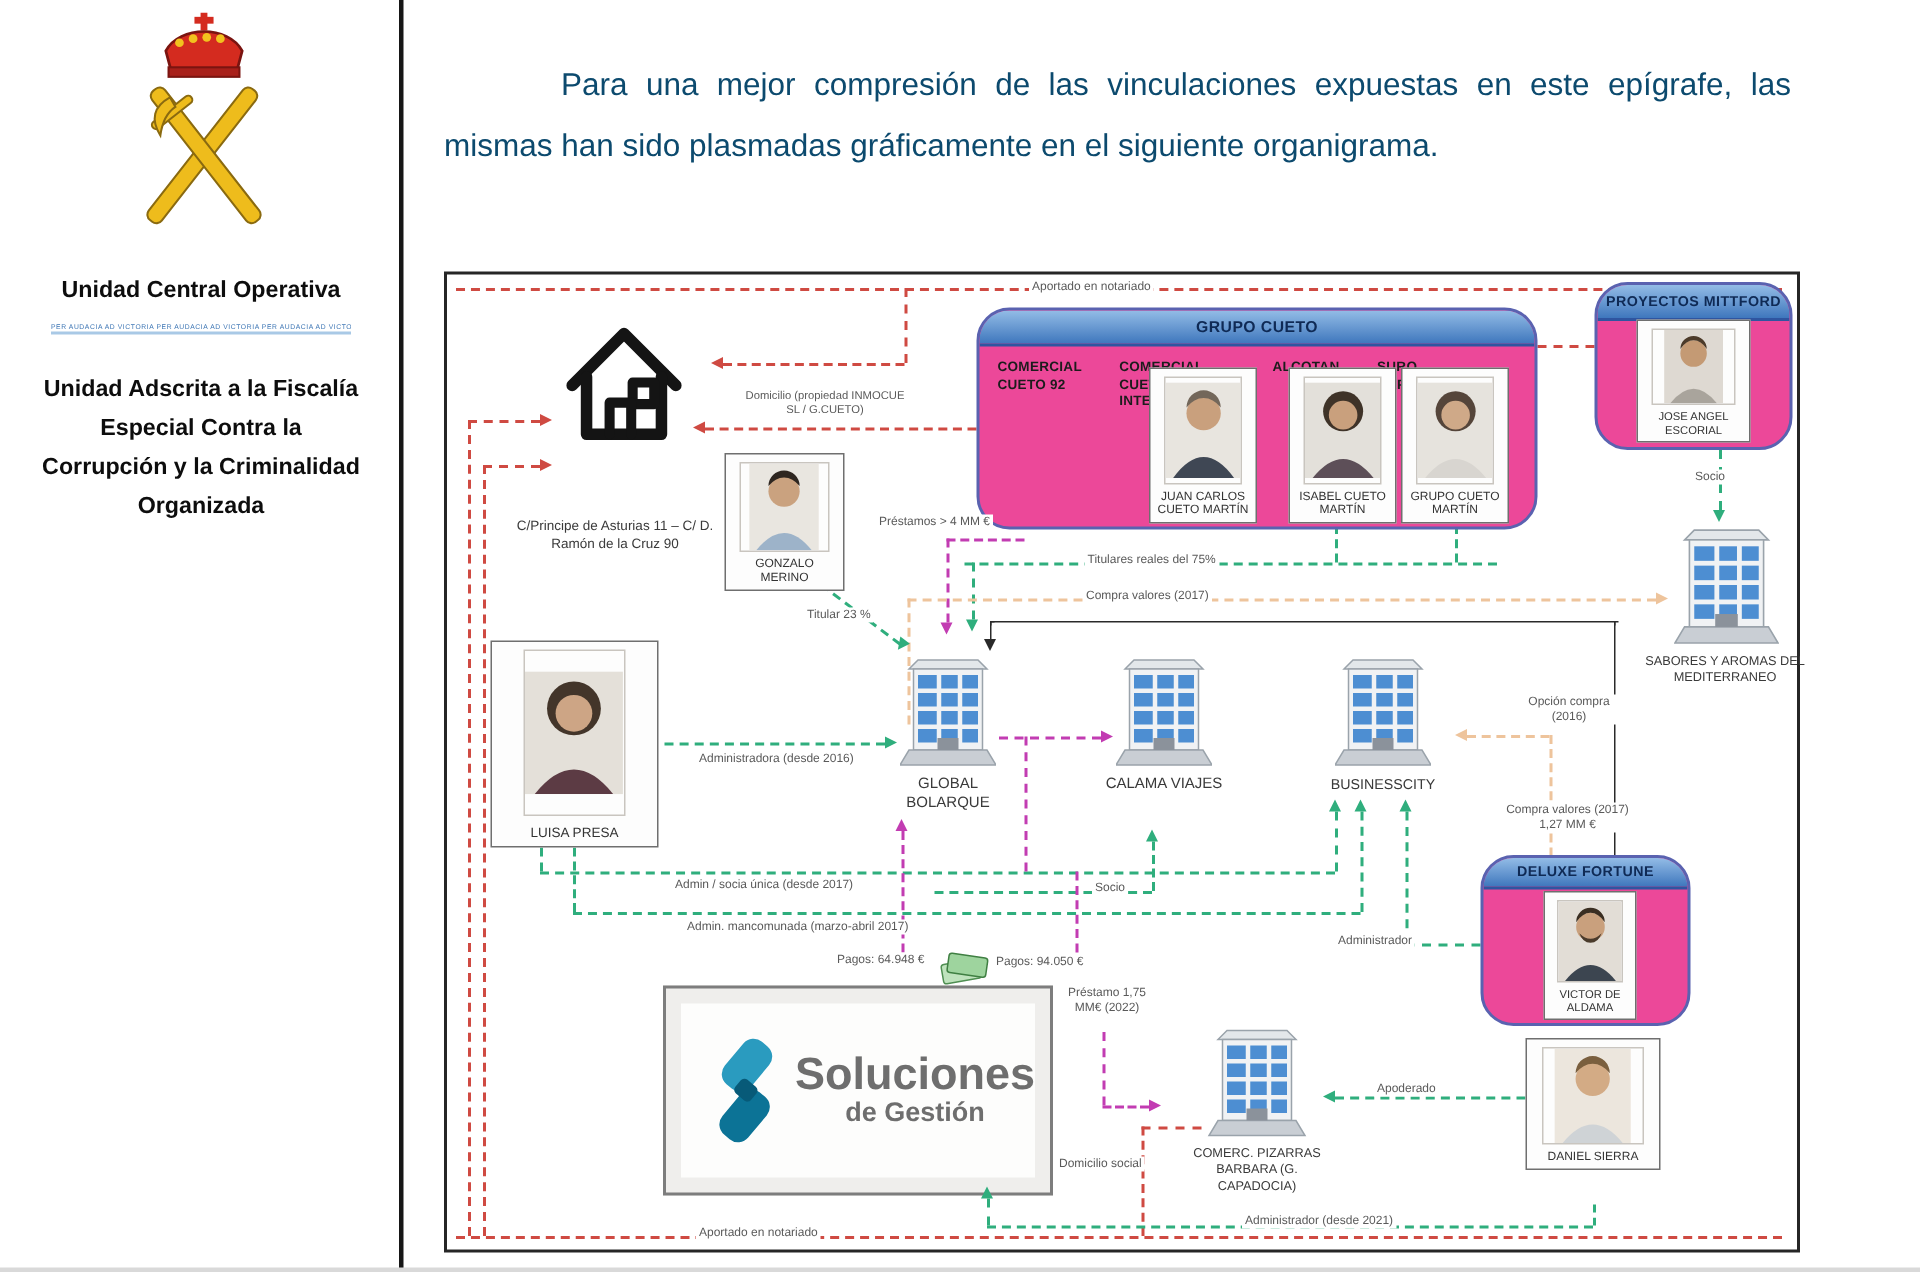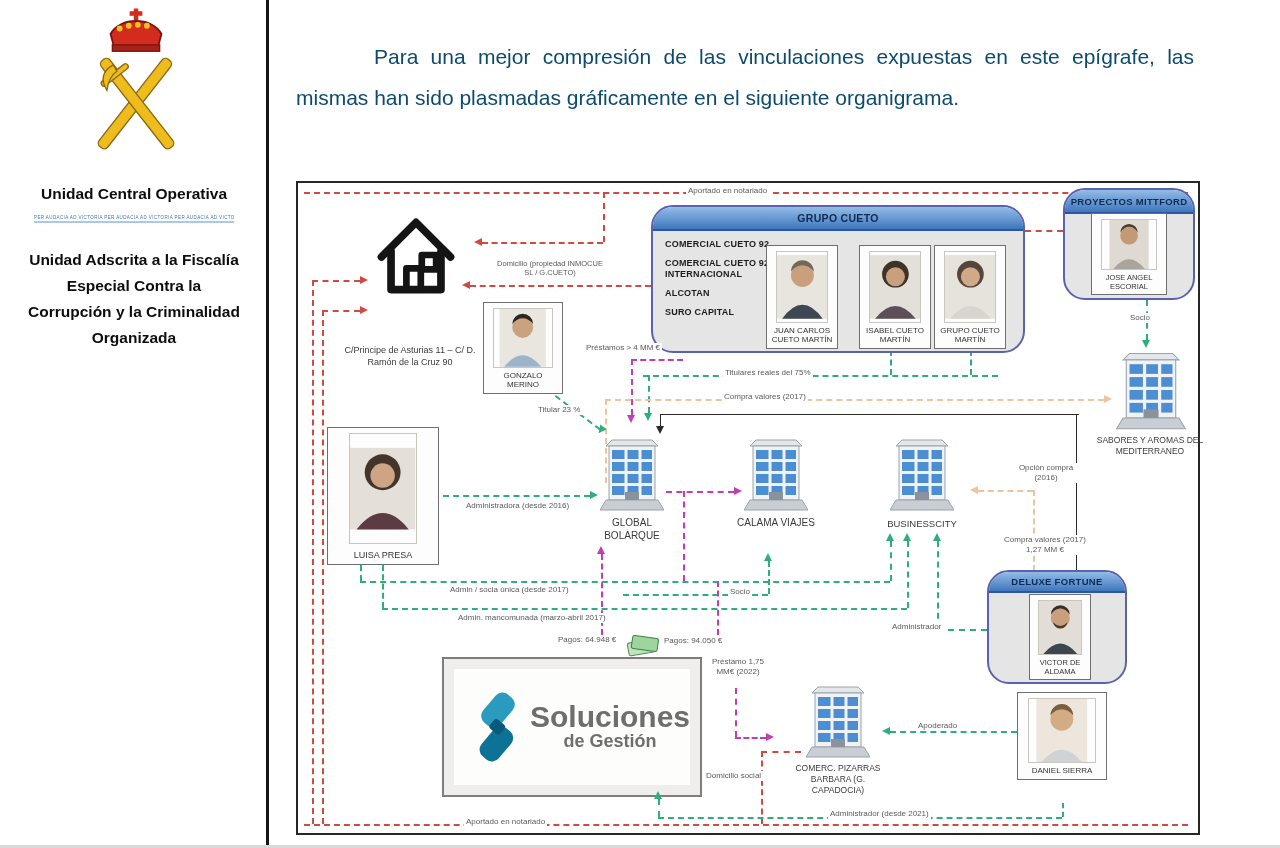--- a/index.html
+++ b/index.html
@@ -19,21 +19,21 @@
   .arr.right{border-top:4px solid transparent;border-bottom:4px solid transparent;border-left:8px solid}
   .lab{position:absolute;font-size:8px;color:#5a5a5a;background:#fff;padding:0 2px;
        white-space:nowrap;line-height:1.25;z-index:5}
   .lab.ml{white-space:normal;text-align:center;padding:0}
   
   .pcard{position:absolute;background:#fdfdfd;border:1.5px solid #6f6f6f;box-sizing:border-box;
          display:flex;flex-direction:column;align-items:center;padding:5px 4px 3px;z-index:4}
   .pcard .ph{width:82%;flex:1;min-height:0;border:1px solid #c9c5bf;overflow:hidden;display:flex}
   .pcard .ph svg{width:100%;height:100%}
   .cap{font-size:8px;line-height:1.2;margin-top:3px;text-align:center;color:#333}
-  .gbox{position:absolute;border:2px solid #5a62b0;border-radius:22px;background:#e5e5e5;
+  .gbox{position:absolute;border:2px solid #5a62b0;border-radius:22px;background:#ec4899;
         box-sizing:border-box;overflow:hidden;z-index:3}
   .gbox .hd{height:22px;background:linear-gradient(#93bce6,#3f77bd);display:flex;align-items:center;
         justify-content:center;font-weight:bold;font-size:10.5px;color:#0f2a55;
         border-bottom:2px solid #2f55a0;letter-spacing:.3px}
   .node-label{position:absolute;font-size:10px;color:#3a3a3a;text-align:center;line-height:1.3;z-index:4}
   .co{font-weight:bold;font-size:9px;color:#1c1c1c;letter-spacing:.2px;line-height:1.3}
   
   .sidebar-title{position:absolute;left:0;top:185px;width:268px;text-align:center;
         font-weight:bold;font-size:15.5px;color:#0d0d0d}
   .watermark{position:absolute;left:34px;top:215px;width:200px;font-size:4.5px;color:#3f77b5;
@@ -108,21 +108,21 @@
       <path d="M14 52 L50 16 L86 52"></path>
       <path d="M24 46 V86 H76 V46"></path>
       <rect x="56" y="50" width="15" height="15" stroke-width="7"></rect>
       <path d="M40 86 V64 H55 V86" stroke-width="7"></path>
     </svg>
   </div>
   <div class="node-label" style="left:36px;top:162px;width:152px;font-size:9px">C/Principe de Asturias 11 – C/ D. Ramón de la Cruz 90</div>
 
   <div class="gbox" style="left:353px;top:22px;width:374px;height:148px">
     <div class="hd">GRUPO CUETO</div>
-    <div style="position:absolute;left:12px;top:32px;width:106px;display:flex;flex-direction:column;gap:7px">
+    <div style="position:absolute;left:12px;top:32px;width:106px;display:flex;gap:25px">
       <span class="co">COMERCIAL CUETO 92</span>
       <span class="co">COMERCIAL CUETO 92 INTERNACIONAL</span>
       <span class="co">ALCOTAN</span>
       <span class="co">SURO CAPITAL</span>
     </div>
   </div>
   <div class="pcard" style="left:468px;top:62px;width:72px;height:104px">
     <div class="ph">
       <svg viewBox="0 0 40 50">
           <rect width="40" height="50" fill="#e8e5df"></rect>

